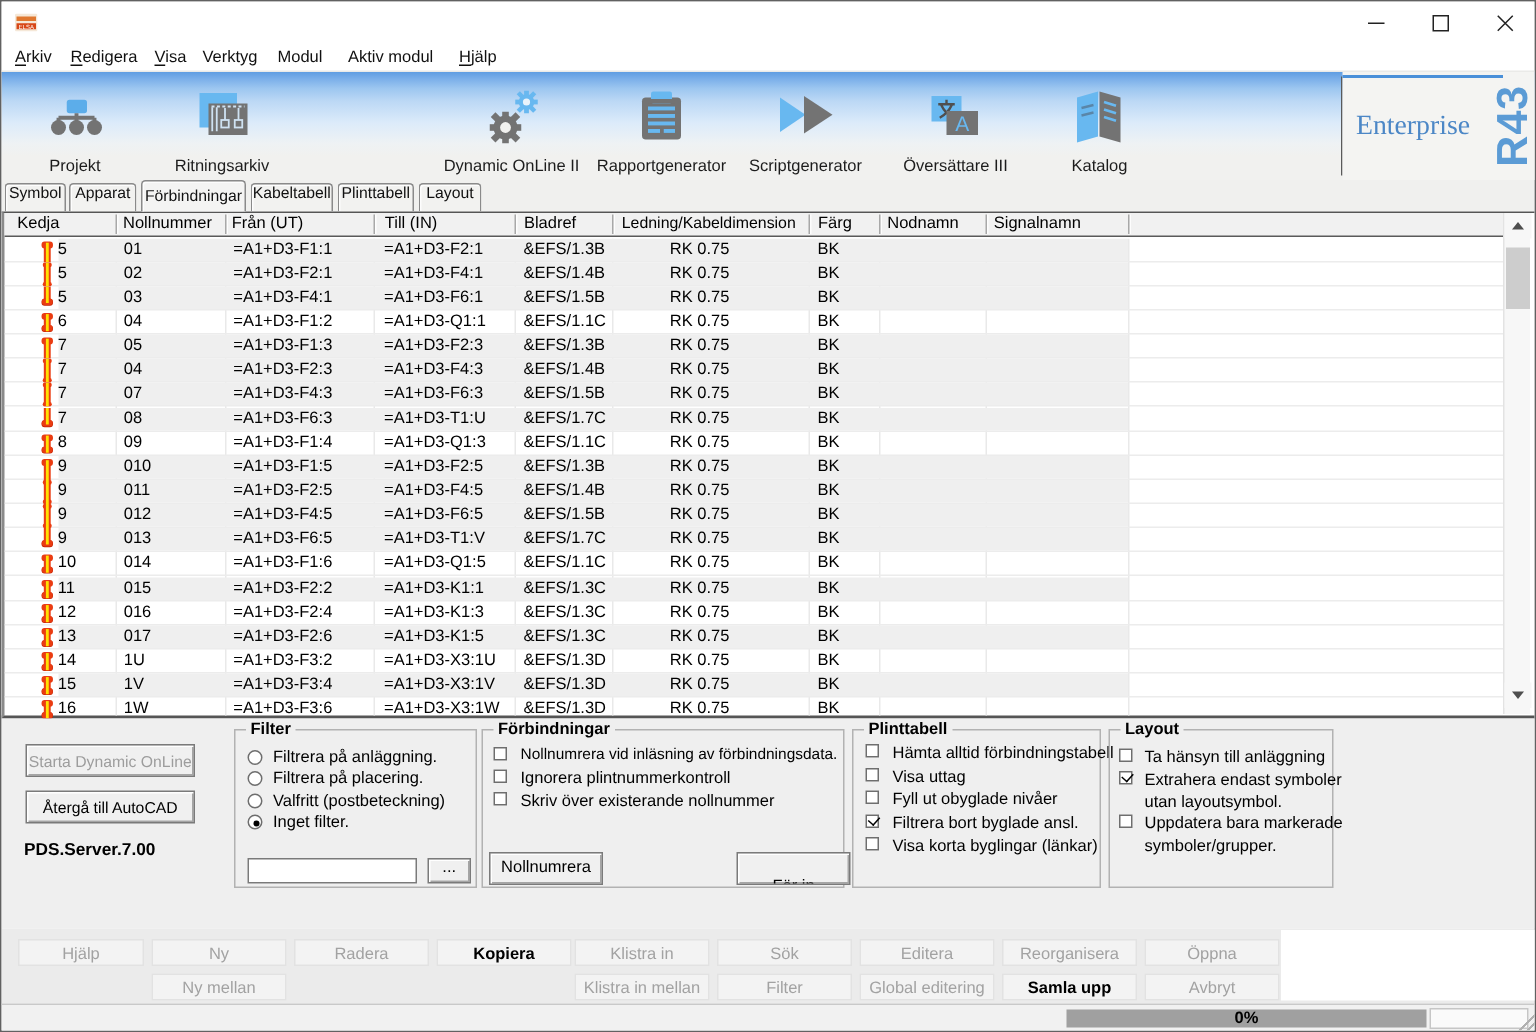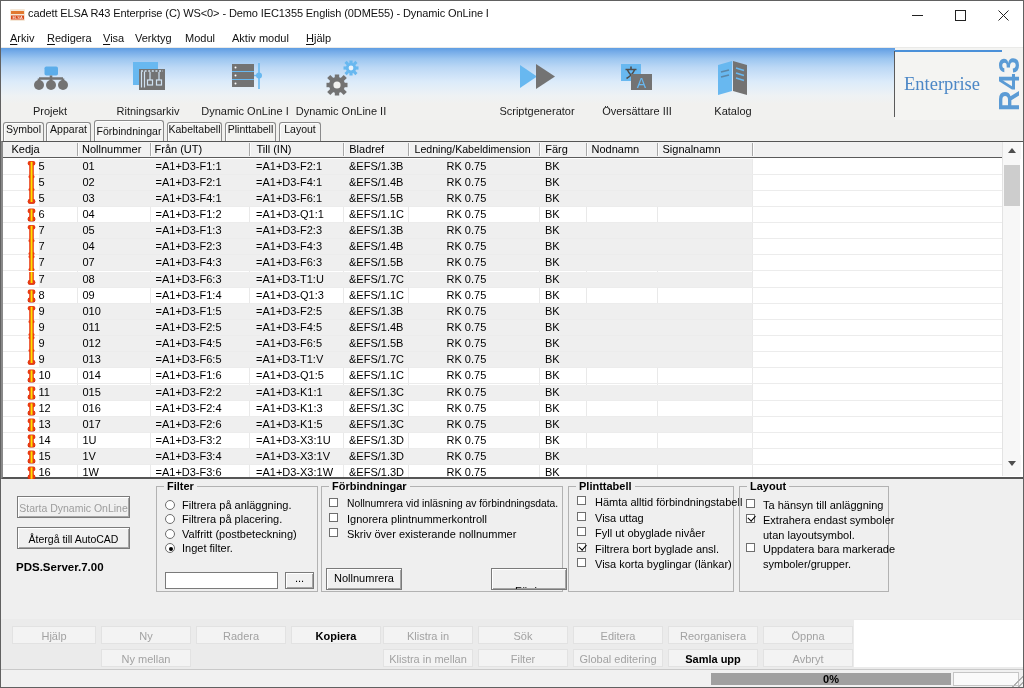--- a/index.html
+++ b/index.html
@@ -84,21 +84,20 @@
   background:linear-gradient(135deg, transparent 0 50%, #b0b0b0 50% 58%, transparent 58% 72%, #b0b0b0 72% 80%, transparent 80% 94%, #b0b0b0 94%); }
 </style></head>
 <body>
 <div id="titlebar">
   <svg id="appicon" viewBox="0 0 15 12">
       <rect x="0" y="0" width="15" height="12" rx="1" fill="#f5e8d8"></rect>
       <rect x="1" y="2" width="13" height="3" fill="#e07830"></rect>
       <rect x="1" y="6.5" width="13" height="4" fill="#d84818"></rect>
       <text x="7.5" y="10" font-size="4" fill="#fff" text-anchor="middle">ELSA</text>
     </svg>
-  <span id="title">cadett ELSA R43 Enterprise (C) WS&lt;0&gt; - Demo IEC1355 English (0DME55) - Dynamic OnLine I</span>
   <div class="winbtn" style="left:895px"><svg width="43" height="28">
         <path d="M16 14.5 h11" stroke="#222" stroke-width="1"></path>
       </svg></div>
   <div class="winbtn" style="left:938px"><svg width="43" height="28">
         <rect x="16.5" y="9.5" width="10" height="10" fill="none" stroke="#222" stroke-width="1"></rect>
       </svg></div>
   <div class="winbtn" style="left:981px"><svg width="43" height="28">
         <path d="M16.5 9.5 l10 10 M26.5 9.5 l-10 10" stroke="#222" stroke-width="1"></path>
       </svg></div>
 </div>
@@ -127,34 +126,20 @@
 <rect x="5" y="3" width="25" height="23" fill="#68b8f0"></rect>
 <rect x="11" y="10" width="26" height="21" fill="#737373"></rect>
 <path d="M13.5 12.5 v16 M16.5 12.5 v16" stroke="#cfe2f2" stroke-width="1.2" fill="none"></path>
 <path d="M13 12 h22" stroke="#cfe2f2" stroke-width="1.4" stroke-dasharray="2 1.6" fill="none"></path>
 <path d="M22 13 v8 M31 13 v8" stroke="#cfe2f2" stroke-width="1.2" fill="none"></path>
 <rect x="19.5" y="21" width="5" height="5" fill="none" stroke="#cfe2f2" stroke-width="1.2"></rect>
 <rect x="28.5" y="21" width="5" height="5" fill="none" stroke="#cfe2f2" stroke-width="1.2"></rect>
 </svg></div>
       <div class="tlbl">Ritningsarkiv</div>
     </div>
-    <div class="tbtn" style="left:196px">
-      <div class="tico"><svg width="40" height="40" viewBox="0 0 40 40">
-<rect x="7" y="5" width="22" height="7" fill="#737373"></rect>
-          <circle cx="10.5" cy="8.5" r="1" fill="#fff"></circle>
-<rect x="7" y="13" width="22" height="7" fill="#737373"></rect>
-          <circle cx="10.5" cy="16.5" r="1" fill="#fff"></circle>
-<rect x="7" y="21" width="22" height="7" fill="#737373"></rect>
-          <circle cx="10.5" cy="24.5" r="1" fill="#fff"></circle>
-<path d="M7 12.5 h22 M7 20.5 h22" stroke="#68b8f0" stroke-width="1" fill="none"></path>
-<path d="M34 4 v26 M29 16.5 h5" stroke="#68b8f0" stroke-width="1.6" fill="none"></path>
-<circle cx="34" cy="16.5" r="3" fill="#68b8f0"></circle>
-</svg></div>
-      <div class="tlbl">Dynamic OnLine I</div>
-    </div>
     <div class="tbtn" style="left:292px">
       <div class="tico"><svg width="40" height="40" viewBox="0 0 40 40">
 <g fill="#737373">
             <circle cx="16" cy="26" r="8"></circle>
 <rect x="13.8" y="15.5" width="4.4" height="5"></rect>
             <rect x="13.8" y="31.5" width="4.4" height="5"></rect>
 <rect x="5.5" y="23.8" width="5" height="4.4"></rect>
             <rect x="21.5" y="23.8" width="5" height="4.4"></rect>
 <rect x="7" y="17" width="5" height="4.4" transform="rotate(45 9.5 19.2)"></rect>
 <rect x="20" y="17" width="5" height="4.4" transform="rotate(-45 22.5 19.2)"></rect>
@@ -169,20 +154,33 @@
 <rect x="22.5" y="7.4" width="4" height="3.2"></rect>
             <rect x="33.5" y="7.4" width="4" height="3.2"></rect>
 <rect x="24" y="2.6" width="3.6" height="3" transform="rotate(45 25.8 4.1)"></rect>
 <rect x="32.4" y="2.6" width="3.6" height="3" transform="rotate(-45 34.2 4.1)"></rect>
 <rect x="24" y="12.4" width="3.6" height="3" transform="rotate(-45 25.8 13.9)"></rect>
 <rect x="32.4" y="12.4" width="3.6" height="3" transform="rotate(45 34.2 13.9)"></rect>
 </g>
           <circle cx="30" cy="9" r="2.4" fill="#eaf3fb"></circle>
 </svg></div>
       <div class="tlbl">Dynamic OnLine II</div>
+    </div>
+    <div class="tbtn" style="left:392px">
+      <div class="tico"><svg width="40" height="40" viewBox="0 0 40 40">
+<rect x="7" y="6" width="26" height="28" rx="2.5" fill="#737373"></rect>
+<rect x="13" y="2" width="14" height="8" rx="1.5" fill="#68b8f0"></rect>
+<rect x="11" y="7" width="18" height="3" fill="#737373"></rect>
+<rect x="11" y="12" width="18" height="2.6" fill="#68b8f0"></rect>
+<rect x="11" y="17" width="18" height="2.6" fill="#68b8f0"></rect>
+<rect x="11" y="22" width="18" height="2.6" fill="#68b8f0"></rect>
+<rect x="11" y="27" width="8" height="2.6" fill="#68b8f0"></rect>
+<rect x="21.5" y="27" width="7.5" height="2.6" fill="#68b8f0"></rect>
+</svg></div>
+      <div class="tlbl">Rapportgenerator</div>
     </div>
     <div class="tbtn" style="left:488px">
       <div class="tico"><svg width="40" height="40" viewBox="0 0 40 40">
 <path d="M3 6 L20 17.5 L3 29 Z" fill="#68b8f0"></path>
 <path d="M19 5 L38 17.5 L19 30 Z" fill="#737373"></path>
 </svg></div>
       <div class="tlbl">Scriptgenerator</div>
     </div>
     <div class="tbtn" style="left:588px">
       <div class="tico"><svg width="40" height="40" viewBox="0 0 40 40">

